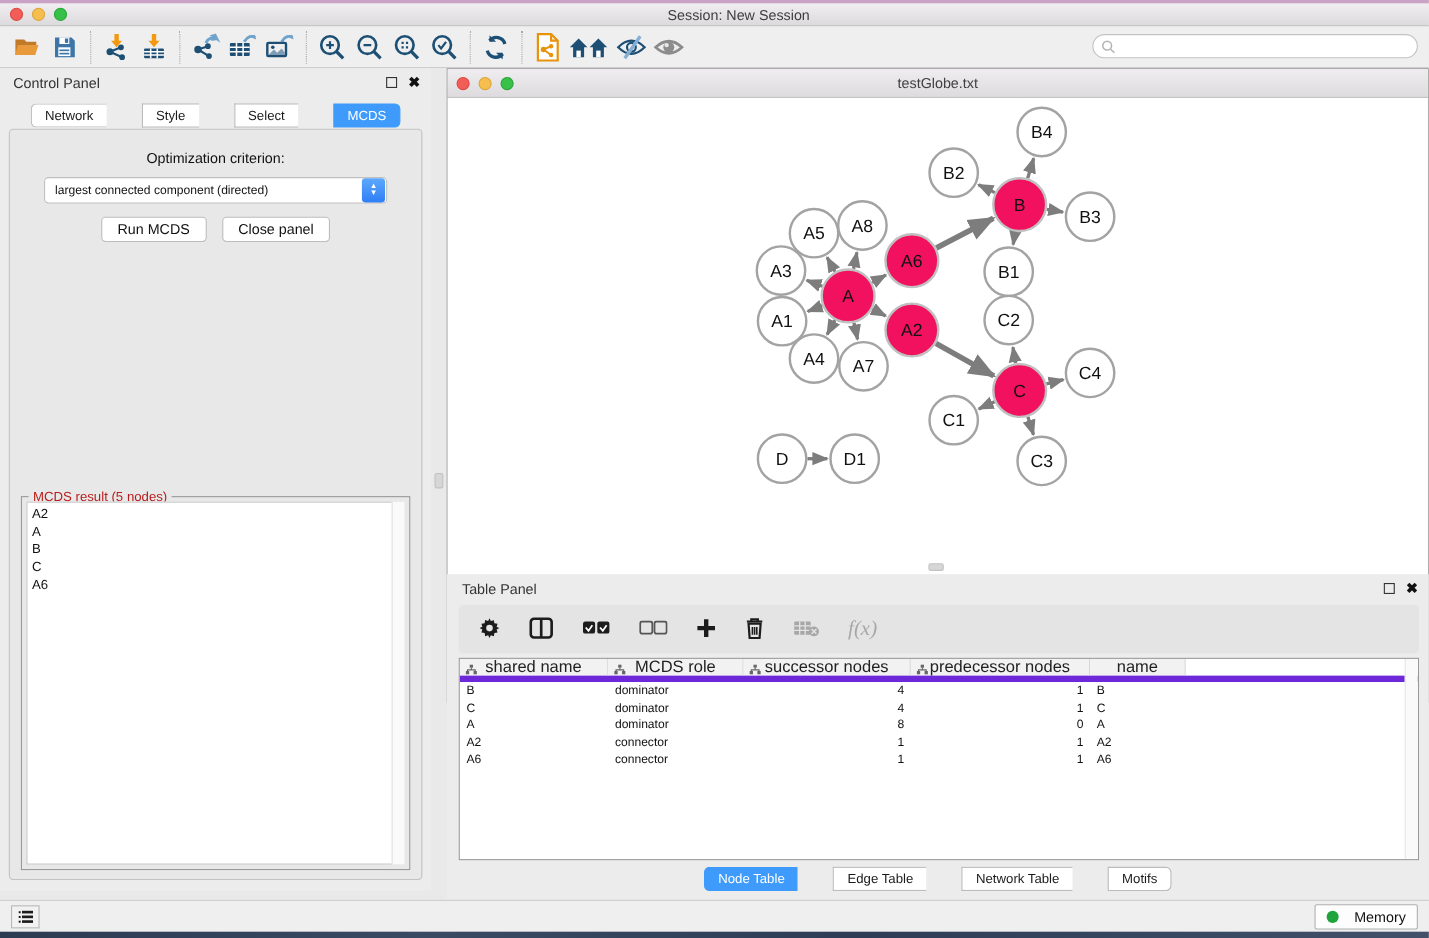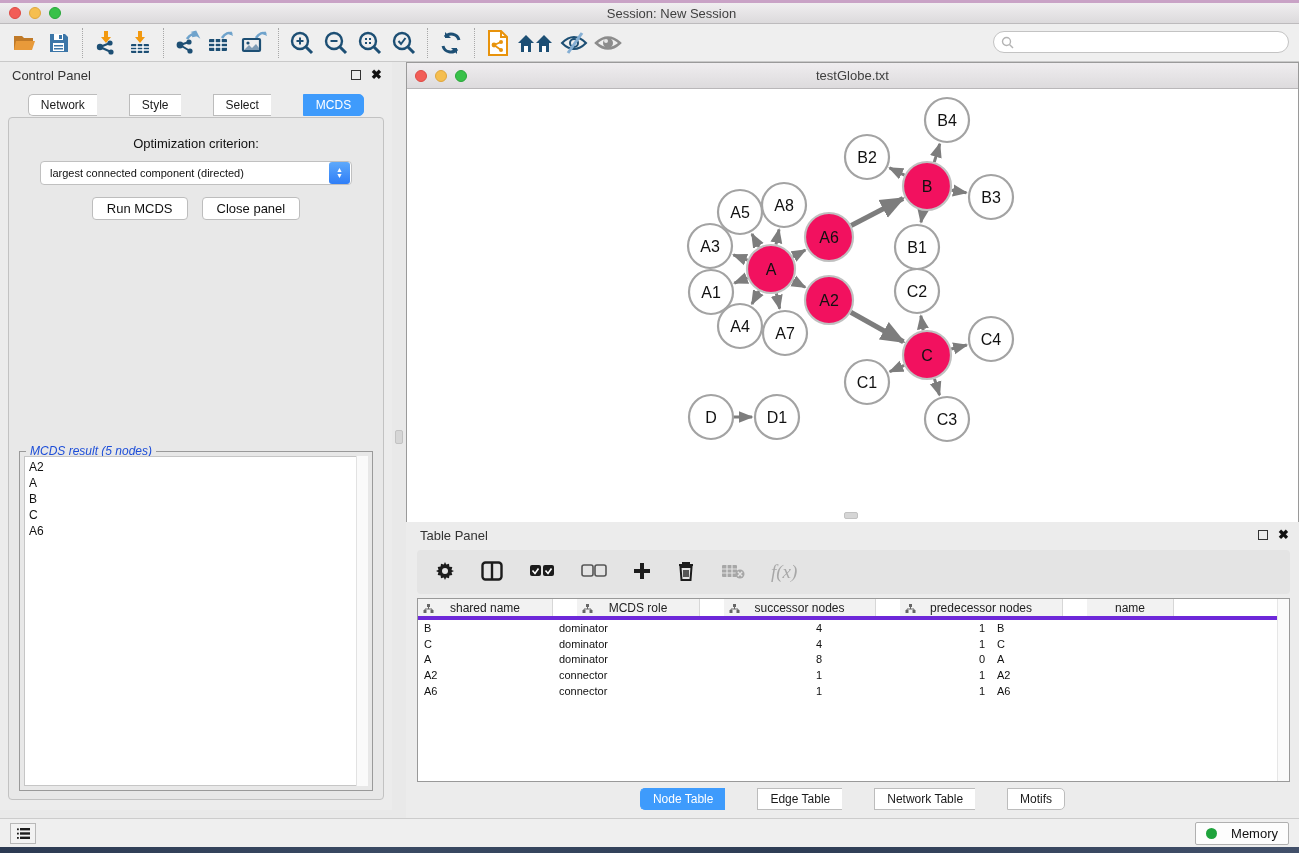--- a/index.html
+++ b/index.html
@@ -48,21 +48,21 @@
     border:1px solid #c2c2c2; border-radius:4px; background:#e8e8e8; }
   .opt-label { text-align:center; margin-top:18px; font-size:13px; color:#111; }
   .dropdown { margin:10px auto 0 auto; width:312px; height:24px; background:#fff; border:1px solid #c0c0c0;
     border-radius:4px; display:flex; align-items:center; }
   .dropdown .val { flex:1; padding-left:9px; font-size:11px; color:#111; white-space:nowrap; }
   .dd-step { width:21px; height:22px; background:linear-gradient(#5ea9fb,#2f7ef7); border-radius:3px; margin-right:1px;
     display:flex; flex-direction:column; align-items:center; justify-content:center; color:#fff; font-size:7px; line-height:6px; }
   .btn-row { display:flex; justify-content:center; gap:14px; margin-top:12px; }
   .pbtn { background:#fff; border:1px solid #bdbdbd; border-radius:4px; padding:3px 14px; font-size:13px; color:#111; font-family:"Liberation Sans",sans-serif;}
   .result-box { position:absolute; left:10px; right:10px; top:333px; bottom:8px; border:1px solid #9a9a9a; }
-  .result-legend { position:absolute; top:-8px; left:6px; background:#e8e8e8; padding:0 4px; font-size:12px; color:#1d4ed8;font-style:italic; }
+  .result-legend { position:absolute; top:-8px; left:6px; background:#e8e8e8; padding:0 4px; font-size:12px; color:#b91c1c; }
   .result-list { position:absolute; inset:4px; background:#fff; border:1px solid #c6c6c6; overflow:hidden; padding:2px 0 0 4px; }
   .result-item { font-size:12px; line-height:16px; color:#111; }
   .result-scroll { position:absolute; top:4px; bottom:4px; right:4px; width:12px; background:#fafafa; border-left:1px solid #e2e2e2; }
 
   
   .net-window { position:absolute; left:406px; top:62px; width:893px; height:577px;
     border:1px solid #9a9a9a; background:#fff; }
   .net-titlebar { height:26px; background:linear-gradient(#efedef,#dddbdd); border-bottom:1px solid #b9b7b9;
     display:flex; align-items:center; position:relative; }
   .net-titlebar .lights { margin-left:8px; }
@@ -73,21 +73,21 @@
   .h-grip { position:absolute; left:844px; top:512px; width:14px; height:7px; background:#d6d6d6; border:1px solid #c2c2c2; border-radius:2px; }
 
   
   .table-panel { position:absolute; left:406px; top:522px; width:893px; height:296px; background:#ececec; }
   .tp-head { padding-left:14px; }
   .tp-toolbar { position:absolute; left:11px; right:9px; top:28px; height:44px; background:#e4e4e4;
     border-radius:4px; display:flex; align-items:center; gap:26px; padding-left:18px; }
   .tp-toolbar .dis { opacity:.42; }
   .fx { font-family:"Liberation Serif", serif; font-style:italic; font-size:19px; color:#555; }
   .data-table { position:absolute; left:11px; right:9px; top:76px; bottom:36px; background:#fff; border:1px solid #999; overflow:hidden; }
-  .thead { display:flex; height:21px; border-bottom:4px solid #6d28d9; font-size:12px; color:#222;gap:24px; }
+  .thead { display:flex; height:21px; border-bottom:6px solid #6d28d9; font-size:15px; color:#222; }
   .th { background:#f2f2f2; border-right:1px solid #d7d7d7; display:flex; align-items:center; justify-content:center; gap:5px; position:relative; }
   .th .hicon { position:absolute; left:5px; top:5px; }
   .th.filler { background:#fff; border-right:none; flex:1; }
   .trow { display:flex; height:15.8px; font-size:11px; color:#111; align-items:center; }
   .td { padding:0 6px; white-space:nowrap; overflow:hidden; }
   .num { text-align:right; }
   .tbl-scroll { position:absolute; top:0; bottom:0; right:0; width:12px; background:#fafafa; border-left:1px solid #e6e6e6; }
   .tp-tabs { position:absolute; left:0; right:0; bottom:8px; display:flex; justify-content:center; }
 
   

